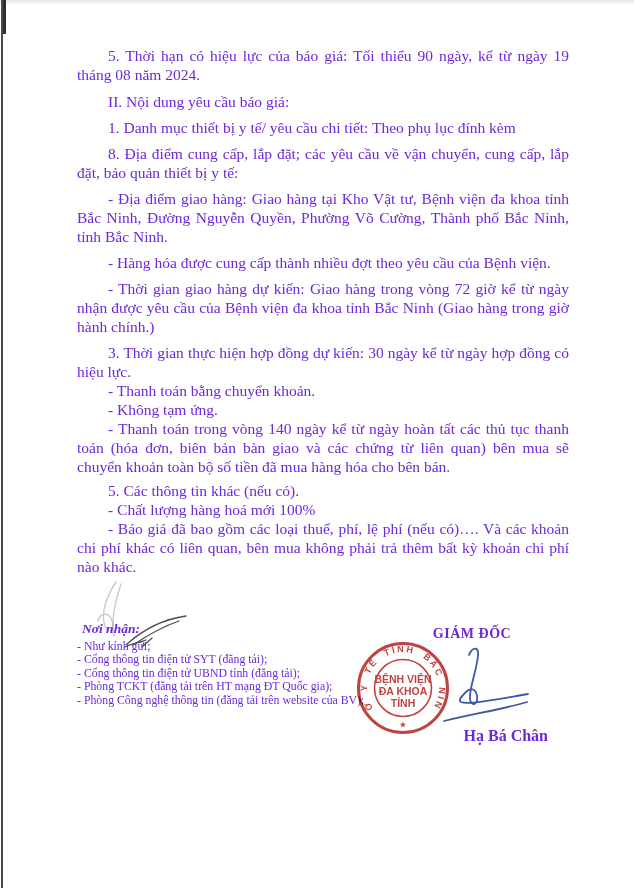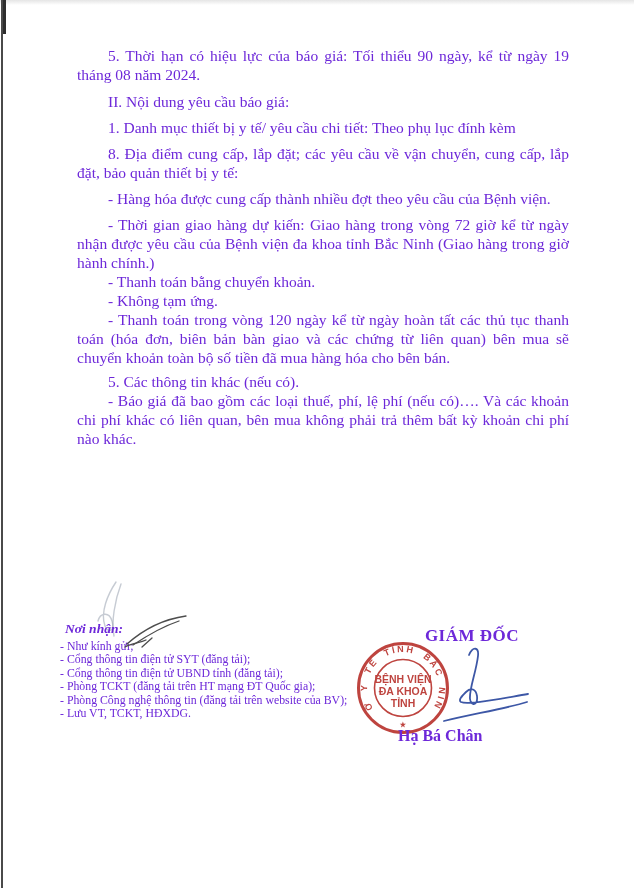--- a/index.html
+++ b/index.html
@@ -19,27 +19,27 @@
     font-size:15.5px; line-height:19px; text-align:justify;
   }
   .doc-body p { margin:0; text-indent:31px; }
   .doc-body p.para { margin-top:7px; }
   .doc-body p.num { margin-top:5px; }
   .doc-body p.tight { margin-top:0; }
   .doc-body p.heading { margin-top:8px; font-weight:normal; }
   .doc-body p:first-child { margin-top:0; }
 
   
-  .recipients { position:absolute; left:60px; top:621px; width:300px; }
+  .recipients { position:absolute; left:77px; top:621px; width:300px; }
   .recipients-title { font-weight:bold; font-style:italic; font-size:13.5px; margin:0 0 3px 5px; }
   .recipients-item { font-size:11.8px; line-height:13.4px; white-space:nowrap; }
 
   .role-title { position:absolute; left:400px; top:626px; width:144px; text-align:center;
-    font-weight:bold; font-size:17px; letter-spacing:.5px; }
-  .signer-name { position:absolute; left:398px; top:727px; width:150px; text-align:left;
+    font-weight:bold; font-size:14px; letter-spacing:.5px; }
+  .signer-name { position:absolute; left:398px; top:727px; width:150px; text-align:right;
     font-weight:bold; font-size:16px; }
 
   .stamp-svg { position:absolute; left:352px; top:637px; width:102px; height:102px;
     mix-blend-mode:multiply; opacity:.93; }
   .stamp-svg text { font-family:"Liberation Sans", sans-serif; font-weight:bold;
     fill:var(--stamp-color,#b93530); }
   .stamp-svg circle { fill:none; stroke:var(--stamp-color,#b93530); }
 
   .signature-svg { position:absolute; left:438px; top:642px; width:130px; height:90px; }
   .signature-svg path { fill:none; stroke:var(--sig-color,#3d57a6);
@@ -57,43 +57,45 @@
 
   <div class="scan-top"></div>
   <div class="scan-line"></div>
   <div class="scan-line-top"></div>
 
   <div class="doc-body" id="doc-body">
       <p class="para">5. Thời hạn có hiệu lực của báo giá: Tối thiểu 90 ngày, kể từ ngày 19 tháng 08 năm 2024.</p>
       <p class="heading">II. Nội dung yêu cầu báo giá:</p>
       <p class="para">1. Danh mục thiết bị y tế/ yêu cầu chi tiết: Theo phụ lục đính kèm</p>
       <p class="para">8. Địa điểm cung cấp, lắp đặt; các yêu cầu về vận chuyển, cung cấp, lắp đặt, bảo quản thiết bị y tế:</p>
+      <p class="para">- Địa điểm giao hàng: Giao hàng tại Kho Vật tư, Bệnh viện đa khoa tỉnh Bắc Ninh, Đường Nguyễn Quyền, Phường Võ Cường, Thành phố Bắc Ninh, tỉnh Bắc Ninh.</p>
       <p class="para">- Hàng hóa được cung cấp thành nhiều đợt theo yêu cầu của Bệnh viện.</p>
       <p class="para">- Thời gian giao hàng dự kiến: Giao hàng trong vòng 72 giờ kể từ ngày nhận được yêu cầu của Bệnh viện đa khoa tỉnh Bắc Ninh (Giao hàng trong giờ hành chính.)</p>
+      <p class="para">3. Thời gian thực hiện hợp đồng dự kiến: 30 ngày kể từ ngày hợp đồng có hiệu lực.</p>
       <p class="tight">- Thanh toán bằng chuyển khoản.</p>
       <p class="tight">- Không tạm ứng.</p>
-      <p class="tight">- Thanh toán trong vòng 120 ngày kể từ ngày hoàn tất các thủ tục thanh toán (hóa đơn, biên bản bàn giao và các chứng từ liên quan) bên mua sẽ chuyển khoản toàn bộ số tiền đã mua hàng hóa cho bên bán.</p>
+      <p class="tight">- Thanh toán trong vòng 140 ngày kể từ ngày hoàn tất các thủ tục thanh toán (hóa đơn, biên bản bàn giao và các chứng từ liên quan) bên mua sẽ chuyển khoản toàn bộ số tiền đã mua hàng hóa cho bên bán.</p>
       <p class="num">5. Các thông tin khác (nếu có).</p>
+      <p class="tight">- Chất lượng hàng hoá mới 100%</p>
       <p class="tight">- Báo giá đã bao gồm các loại thuế, phí, lệ phí (nếu có)…. Và các khoản chi phí khác có liên quan, bên mua không phải trả thêm bất kỳ khoản chi phí nào khác.</p>
     </div>
 
   <svg class="paraph1-svg" viewBox="0 0 56 58">
     <path d="M 28 2 C 20 14 12 32 17 46 C 20 54 27 51 24 41 C 21 31 12 33 10 41"></path>
     <path d="M 33 4 C 27 20 23 42 26 56"></path>
   </svg>
 
   <div class="recipients">
     <div class="recipients-title">Nơi nhận:</div>
     <div id="recipients-list">
         <div class="recipients-item">- Như kính gửi;</div>
         <div class="recipients-item">- Cổng thông tin điện tử SYT (đăng tải);</div>
         <div class="recipients-item">- Cổng thông tin điện tử UBND tỉnh (đăng tải);</div>
         <div class="recipients-item">- Phòng TCKT (đăng tải trên HT mạng ĐT Quốc gia);</div>
         <div class="recipients-item">- Phòng Công nghệ thông tin (đăng tải trên website của BV);</div>
-        <div class="recipients-item">- Lưu VT, TCKT, HĐXDG.</div>
       </div>
   </div>
 
   <svg class="paraph2-svg" viewBox="0 0 68 36">
     <path d="M 5 30 C 22 15 42 5 64 2"></path>
     <path d="M 11 31 C 26 21 42 12 57 7"></path>
     <path d="M 3 33 C 10 29 18 29 24 26"></path>
     <path d="M 30 24 L 20 33"></path>
   </svg>
 

